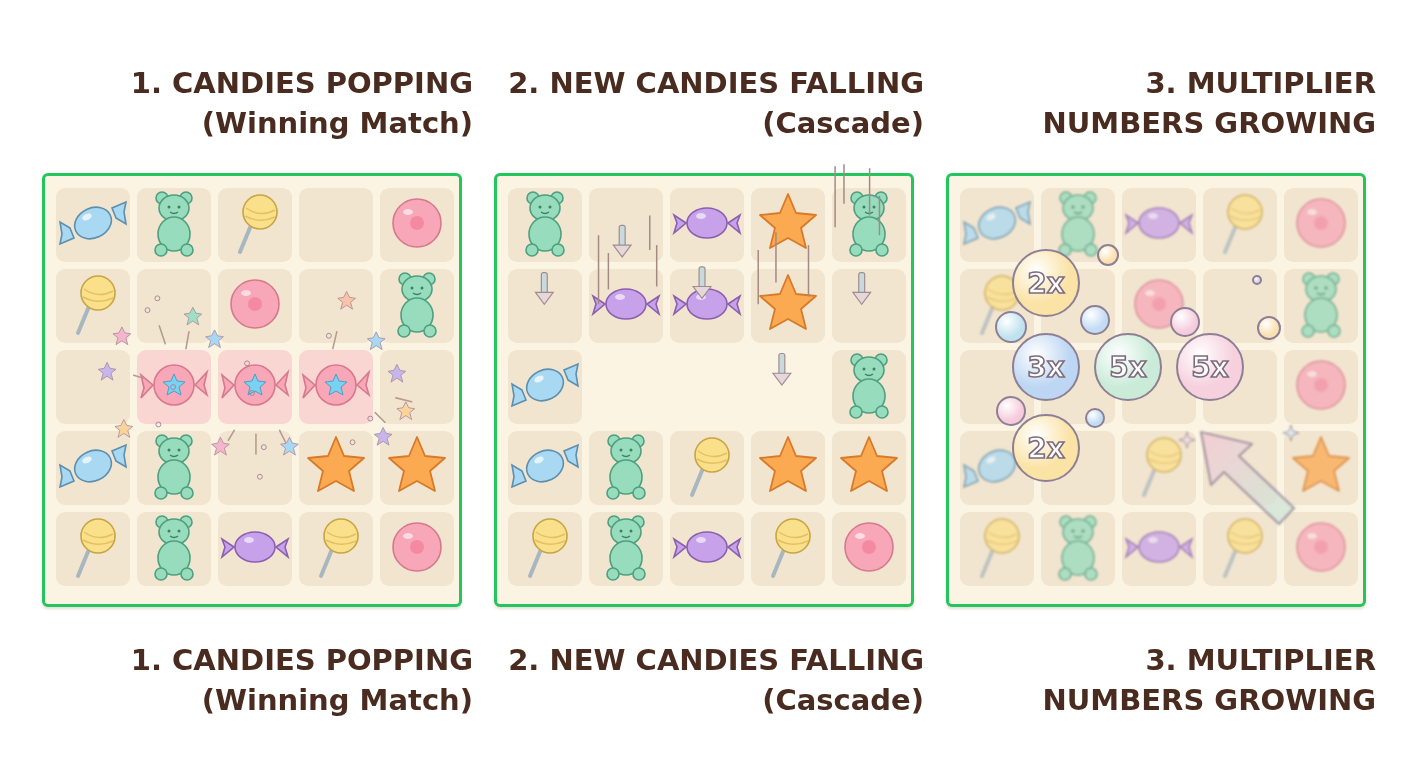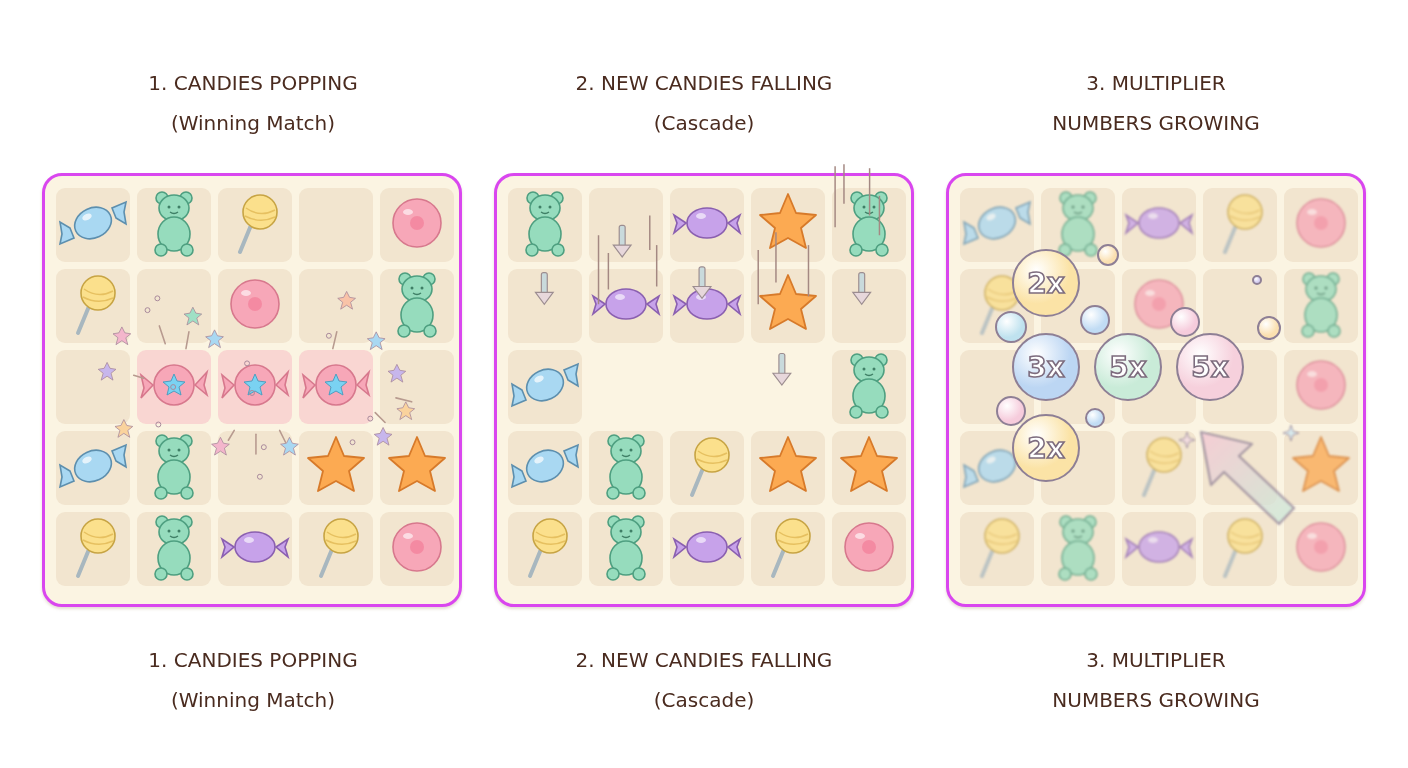--- a/index.html
+++ b/index.html
@@ -1,19 +1,19 @@
 <!DOCTYPE html>
 <html><head>
 <meta charset="utf-8">
 <style>
   html,body{margin:0;padding:0;}
   body{width:1408px;height:768px;background:#ffffff;position:relative;overflow:hidden;font-family:"DejaVu Sans","Liberation Sans",sans-serif;}
-  .title{position:absolute;width:440px;text-align:center;color:#4a2b1f;font-weight:normal;font-size:20px;line-height:40px;letter-spacing:0px;}
+  .title{position:absolute;width:440px;text-align:right;color:#4a2b1f;font-weight:bold;font-size:29px;line-height:40px;letter-spacing:0px;}
   .title .l2{display:block;}
-  .board{position:absolute;top:173px;width:420px;height:434px;background:#fbf4e2;border:3px solid #d946ef;border-radius:20px;box-sizing:border-box;box-shadow:0 2px 3px rgba(150,120,80,0.25);padding-left:12px;}
+  .board{position:absolute;top:173px;width:420px;height:434px;background:#fbf4e2;border:3px solid #22c55e;border-radius:6px;box-sizing:border-box;box-shadow:0 2px 3px rgba(150,120,80,0.25);padding-left:12px;}
   .grid{position:absolute;left:11px;top:12px;display:grid;grid-template-columns:repeat(5,74px);grid-template-rows:repeat(5,74px);gap:7px;}
   .cell{position:relative;background:#f2e5cf;border-radius:9px;display:flex;align-items:center;justify-content:center;}
   .cell.blank{background:transparent;}
   .cell.hl{background:#f9d6d2;}
   .cell svg{width:70px;height:70px;}
   .blur svg{filter:blur(1.2px);opacity:0.75;}
   .overlay{position:absolute;left:0;top:0;width:100%;height:100%;pointer-events:none;}
   .bubble{position:absolute;border-radius:50%;border:2px solid #8e7f95;display:flex;align-items:center;justify-content:center;font-weight:bold;font-size:28px;color:#fff;-webkit-text-stroke:1.6px #7d6c7e;box-sizing:border-box;}
   .dot{position:absolute;border-radius:50%;border:2px solid #8e7f95;box-sizing:border-box;}
 </style>

